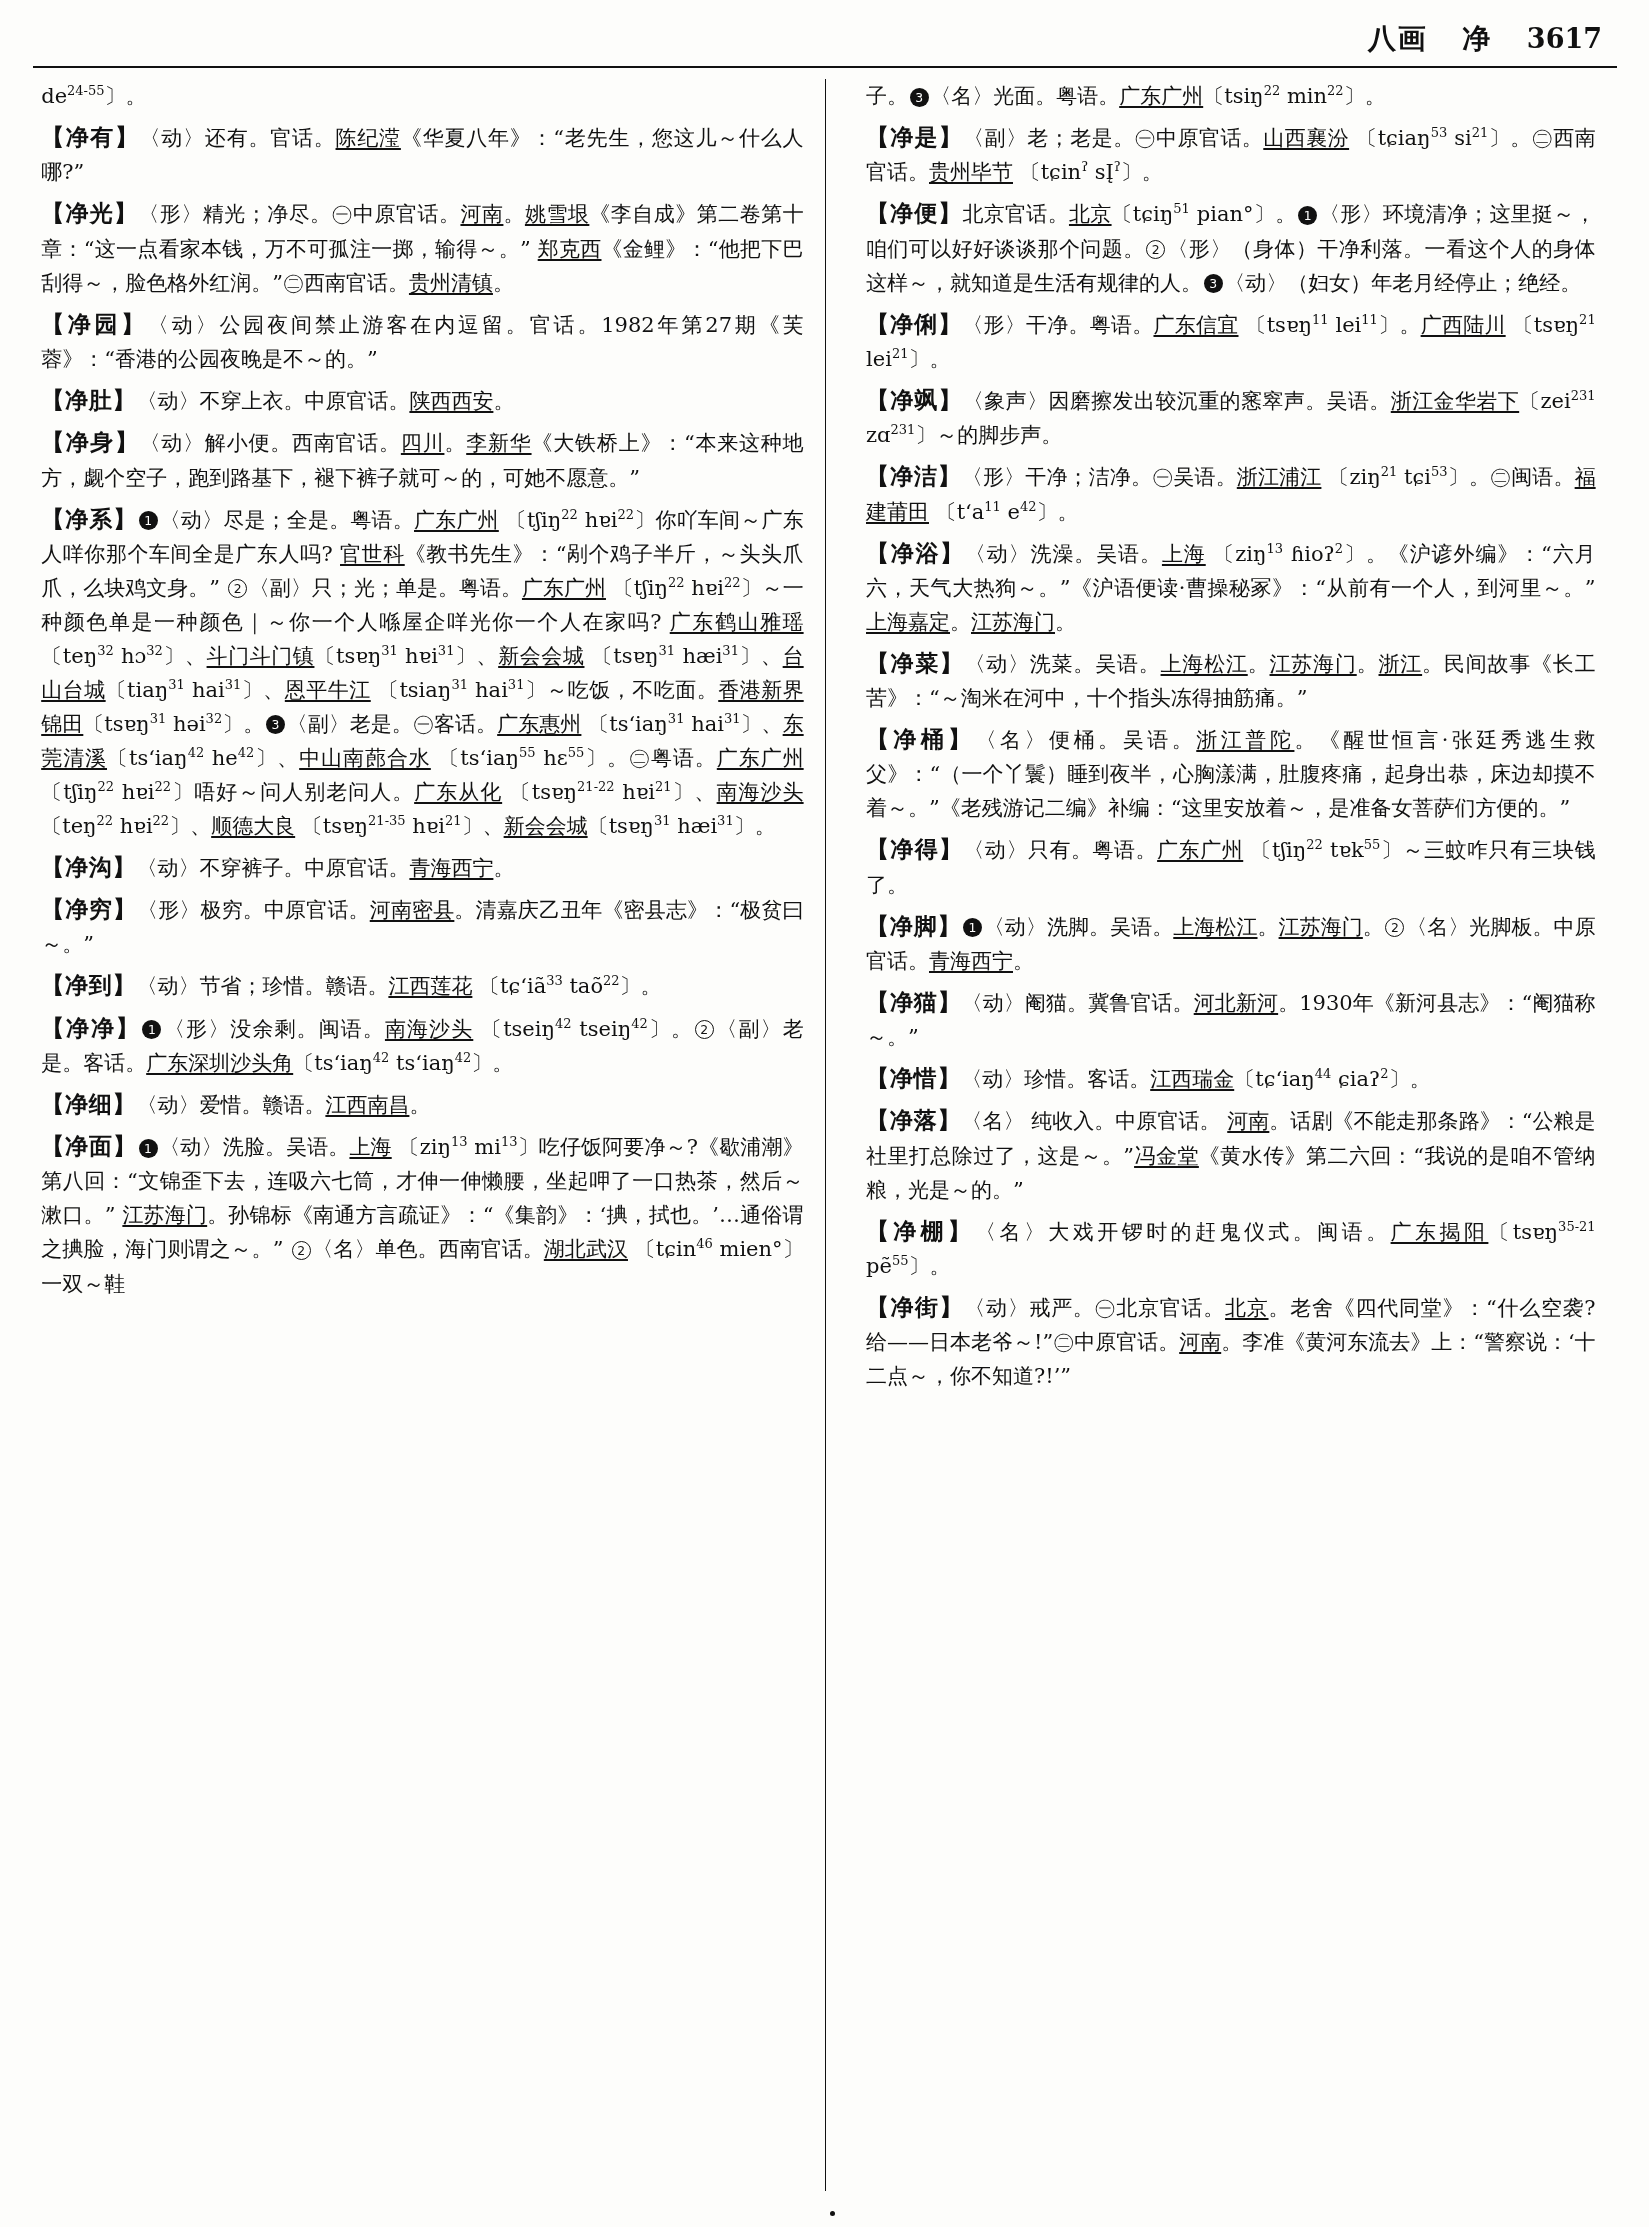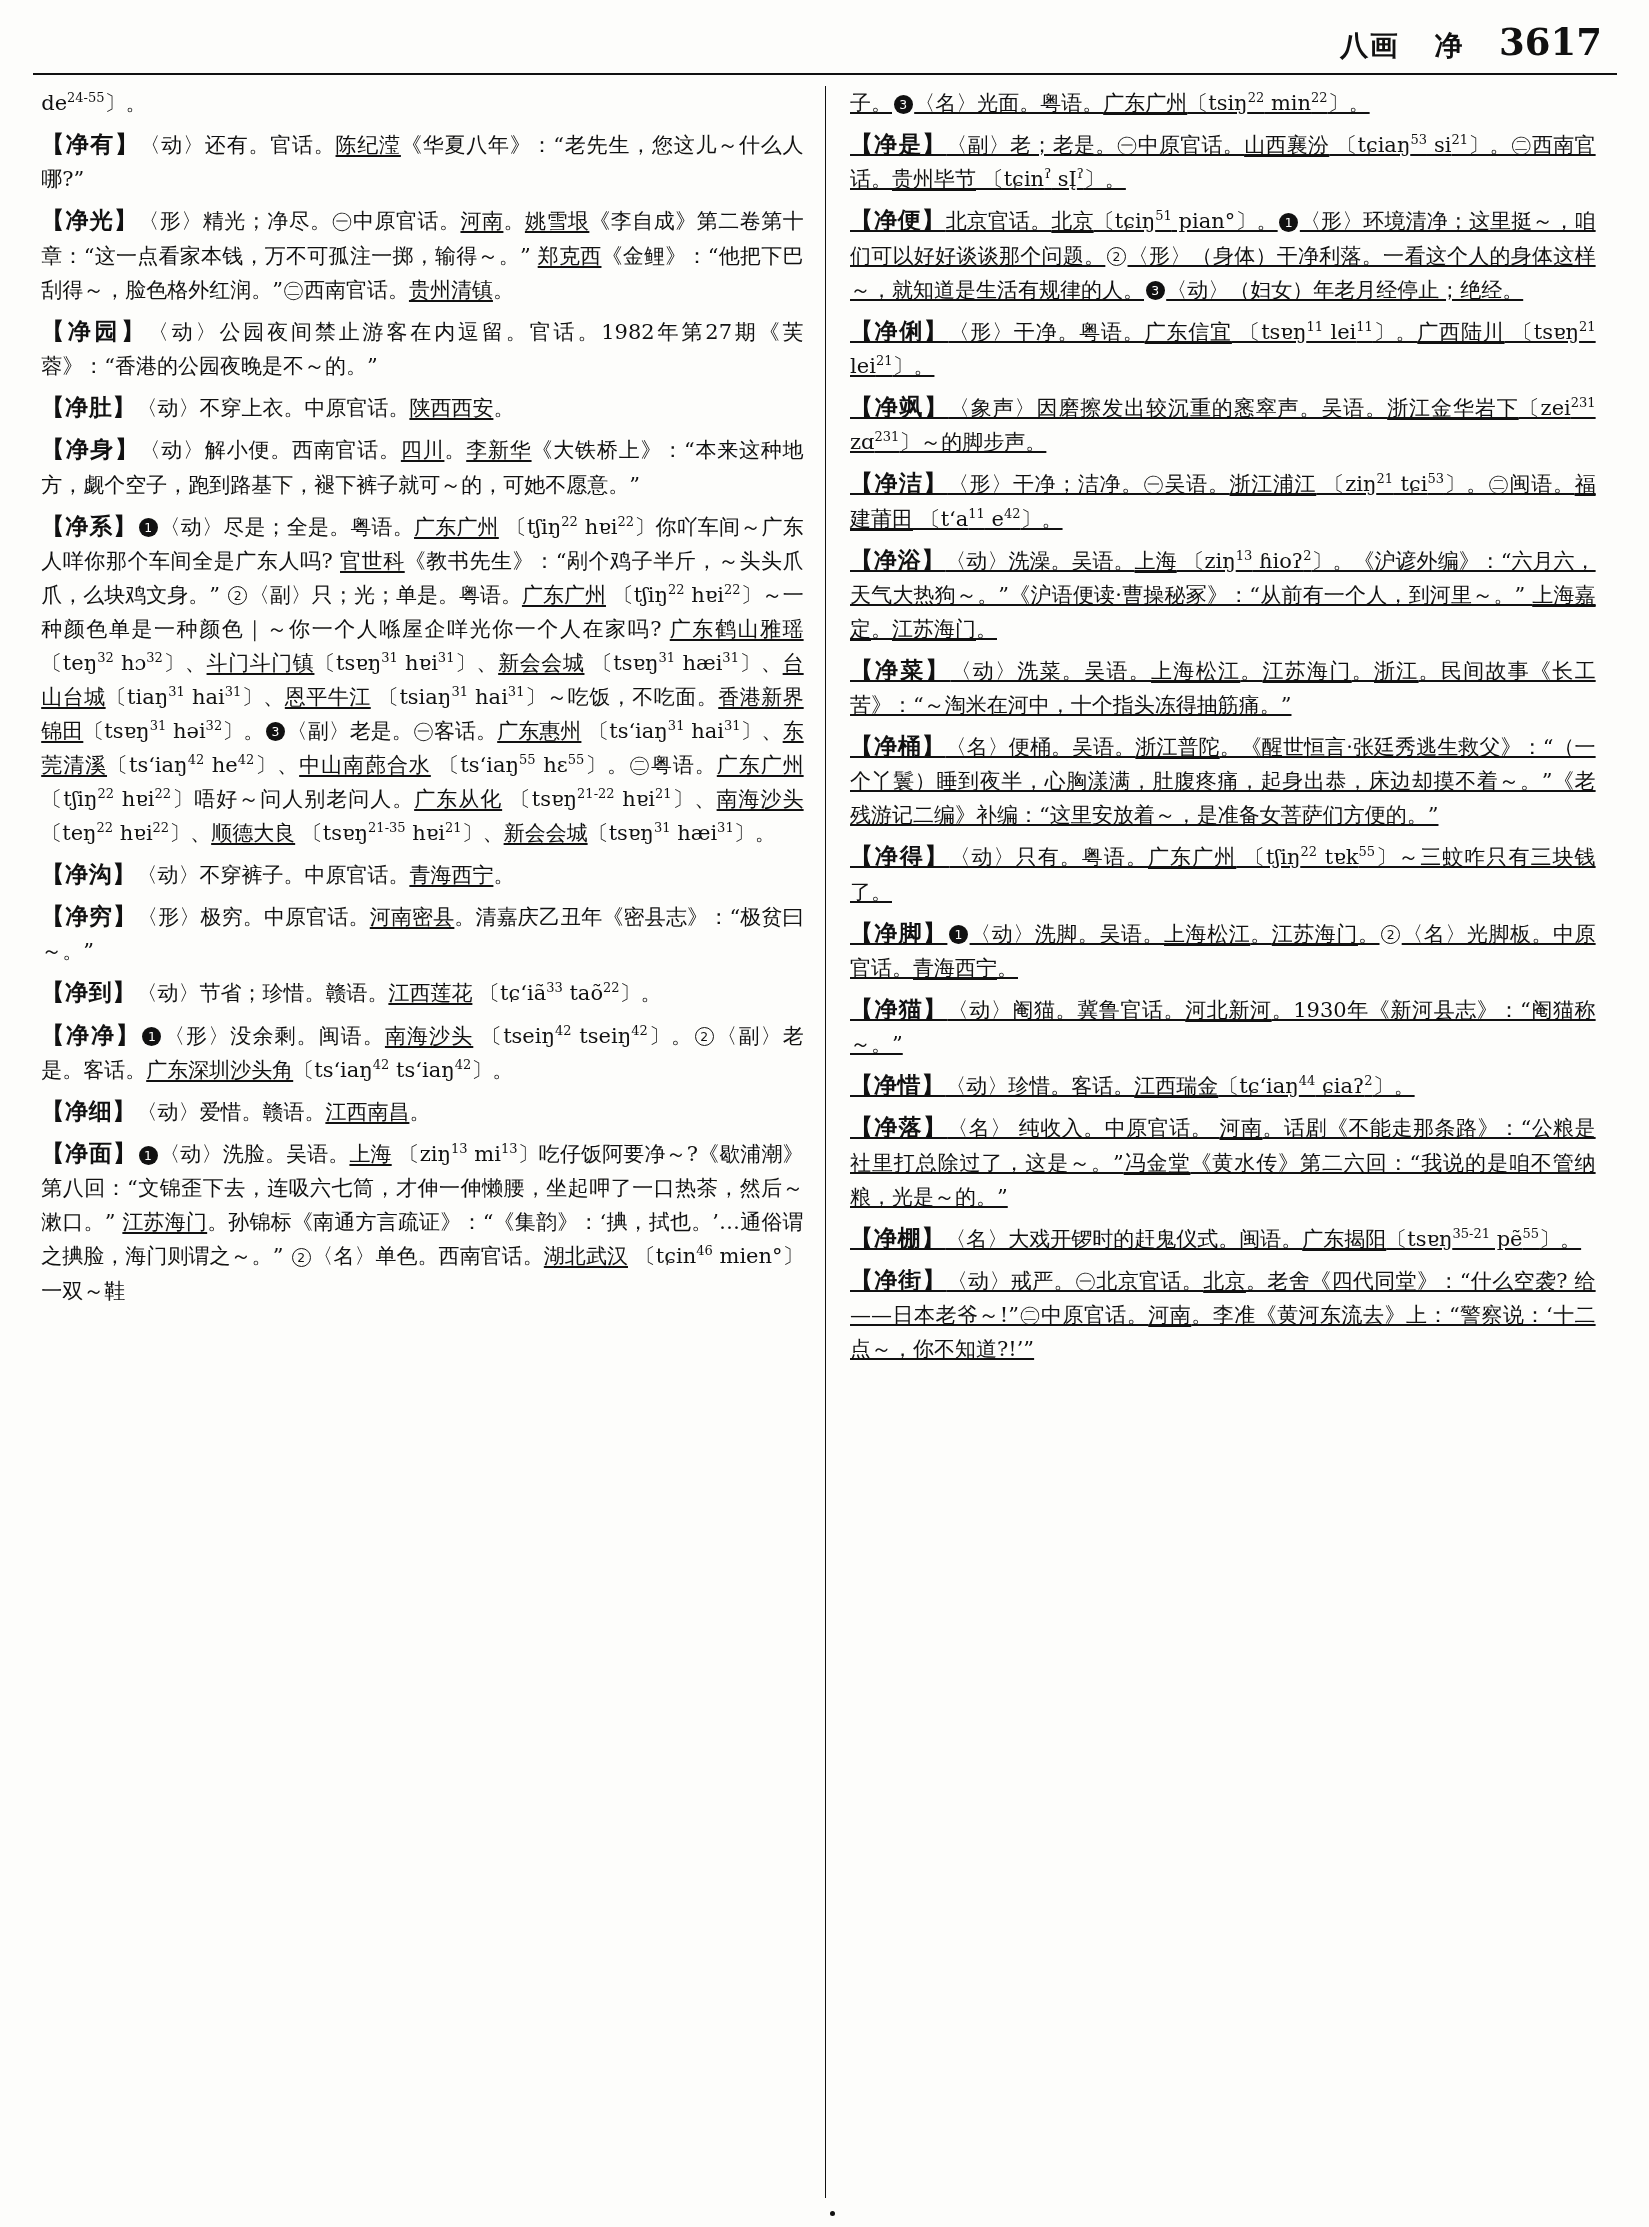--- a/index.html
+++ b/index.html
@@ -21,21 +21,21 @@
   .runhead{
     display:flex;
     justify-content:flex-end;
     align-items:baseline;
     gap:35px;
     padding-right:15px;
     font-size:28px;
     font-weight:bold;
     letter-spacing:1.6px;
   }
-  .runhead .pageno{font-size:37px;letter-spacing:0;}
+  .runhead .pageno{font-size:27px;letter-spacing:0;}
   .rule{
     border-top:2.5px solid #111;
     margin:8.2px 0 0 0;
   }
   
   .cols{
     display:flex;
     gap:0;
     margin-top:11px;
     height:2112px;
@@ -43,22 +43,21 @@
   .col{
     width:50%;
     box-sizing:border-box;
     padding:0 21.4px 0 8.2px;
     font-size:21px;
     line-height:1.62;
     text-align:justify;
   }
   .col.right{
     border-left:1.6px solid #111;
-    padding-left:24px;
-    text-decoration:underline;
+    padding-left:40px;
   }
   .entry{
     margin:0 0 5px 0;
     text-indent:0;
   }
   .entry .cont{ }
   .hw{
     font-weight:bold;
     font-size:23px;
     letter-spacing:0.8px;

